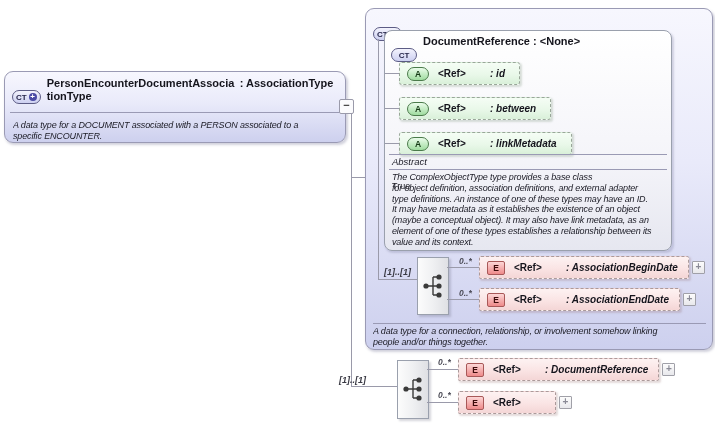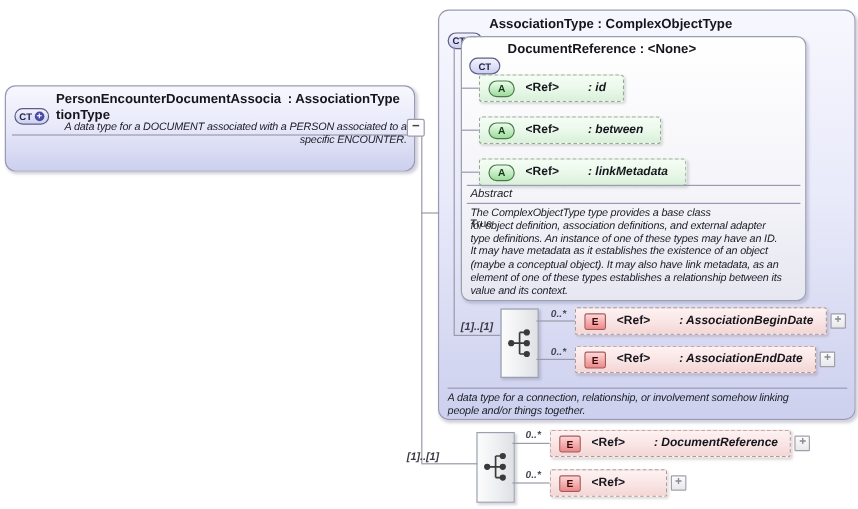--- a/index.html
+++ b/index.html
@@ -72,29 +72,28 @@
   <div class="vline" style="left:351px;top:112px;height:274px;"></div>
   <div class="hline" style="left:351px;top:177px;width:27px;"></div>
   <div class="hline" style="left:351px;top:386px;width:47px;"></div>
 
   <div class="lavbox" style="left:4px;top:71px;width:340px;height:70px;">
     <div class="hdr">
       <span class="ctb plus">CT</span>
       <div class="title"><span class="tname">PersonEncounterDocumentAssociationType</span><span class="ttype"> : AssociationType</span></div>
     </div>
     <div class="sep" style="top:40px;"></div>
-    <div class="doc pre" style="position:absolute;left:8px;top:28px;width:326px;text-align:right;">A data type for a DOCUMENT associated with a PERSON associated to a
+    <div class="doc pre" style="position:absolute;left:8px;top:48px;width:326px;">A data type for a DOCUMENT associated with a PERSON associated to a
 specific ENCOUNTER.</div>
   </div>
   <div class="minus" style="left:339px;top:99px;">−</div>
 
   <div class="lavbox" style="left:365px;top:8px;width:346px;height:340px;">
     <div class="hdr">
       <span class="ctb plus">CT</span>
-      <div class="title"><span>AssociationType</span><span> : ComplexObjectType</span></div>
     </div>
 
     <div class="vline" style="left:12px;top:30px;height:240px;"></div>
     <div class="hline" style="left:12px;top:270px;width:39px;"></div>
 
     <div class="wbox" style="left:18px;top:21px;width:286px;height:219px;">
       <div class="hdr" style="padding:4px 6px 2px 6px;">
         <span class="ctb">CT</span>
         <div class="title"><span>DocumentReference</span><span> : &lt;None&gt;</span></div>
       </div>

